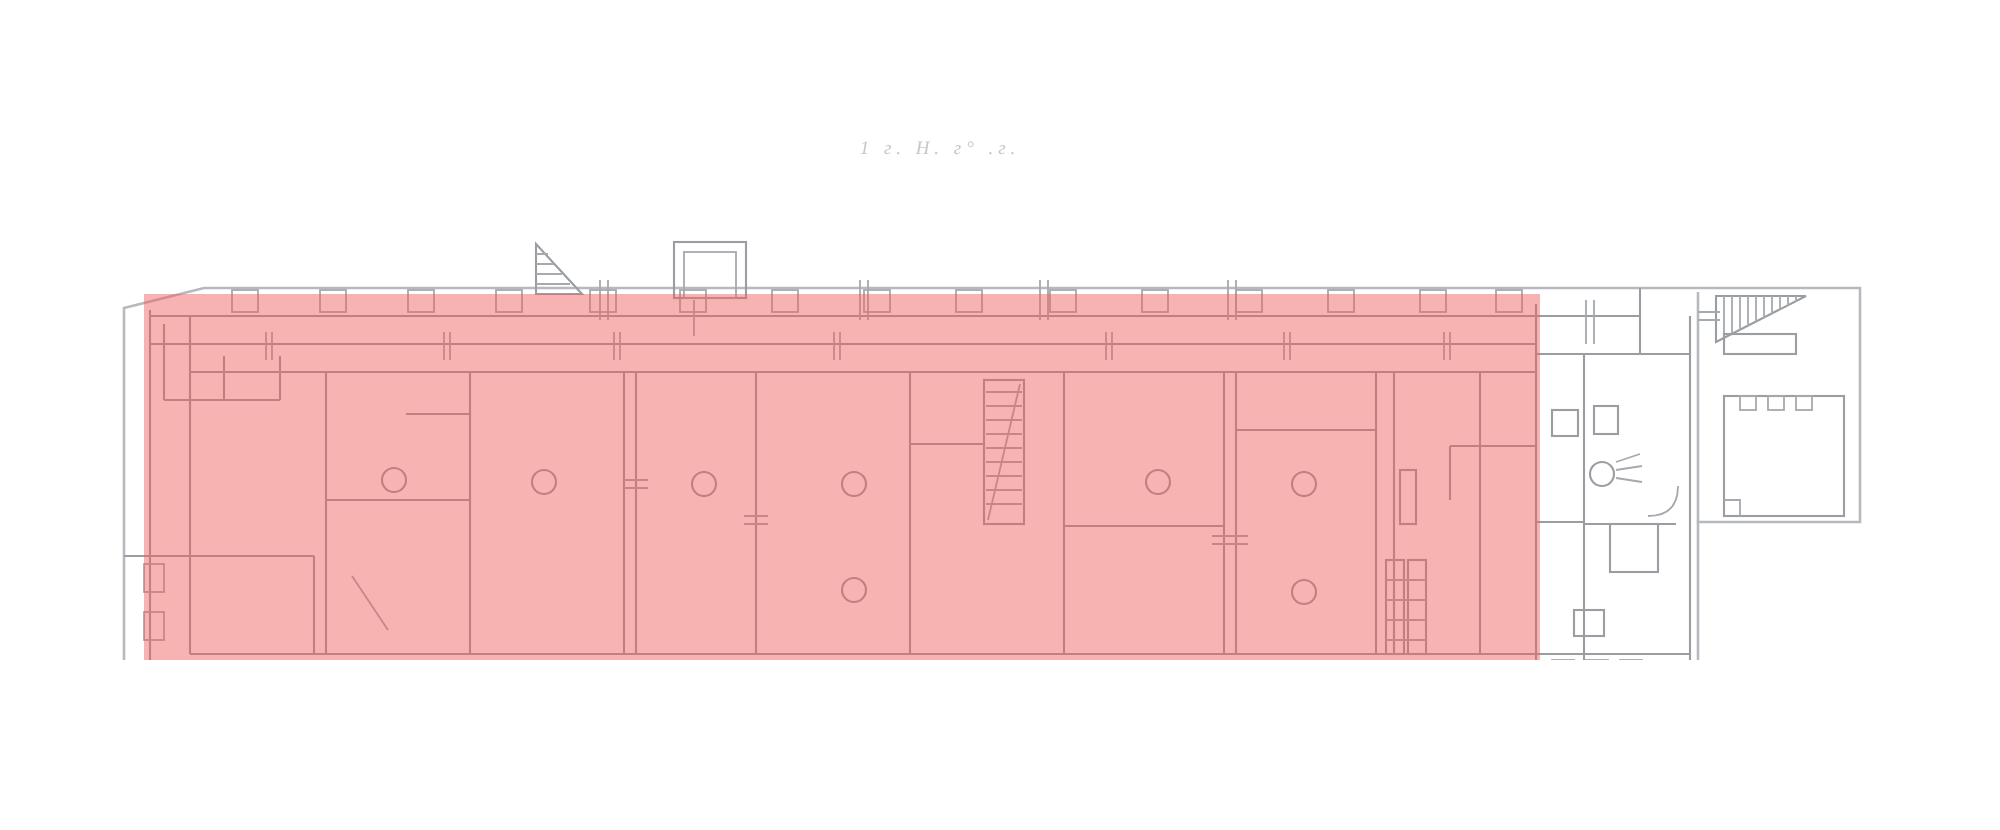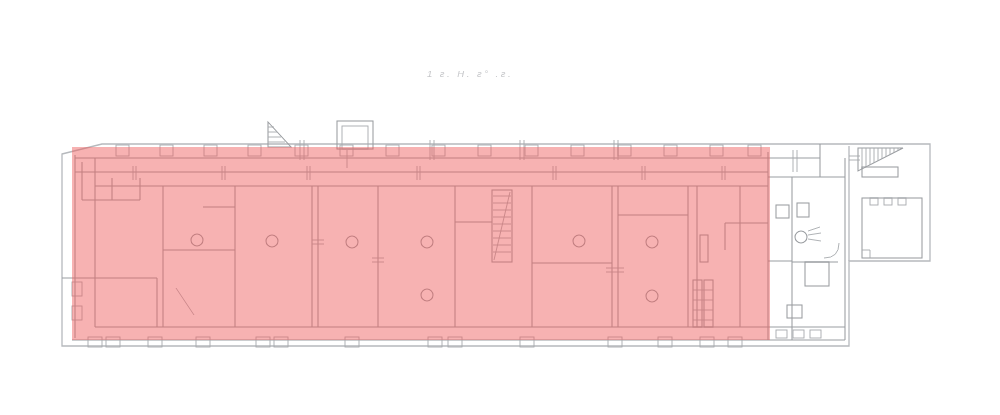--- a/index.html
+++ b/index.html
@@ -1,17 +1,17 @@
 <!DOCTYPE html>
 <html><head>
 <meta charset="utf-8">
 <style>
   html,body{margin:0;padding:0;background:#ffffff;}
-  #canvas{position:relative;width:1000px;height:415px;background:#ffffff;overflow:hidden;
-          font-family:Liberation Sans, sans-serif;}
+  #canvas{position:relative;width:1000px;height:330px;background:#ffffff;overflow:hidden;
+          font-family:Liberation Serif, serif;}
   svg{position:absolute;left:0;top:0;}
   .outline{stroke:#b6b9bd;stroke-width:1.3;fill:none;}
   .wall{stroke:#9a9da1;stroke-width:1.05;fill:none;}
   .fine{stroke:#a6a9ad;stroke-width:0.9;fill:none;}
   #overlay{fill-opacity:0.48;stroke:none;}
   #plan-annotation{font-size:9.5px;font-style:italic;letter-spacing:2.5px;}
 </style>
 </head>
 <body>
 

